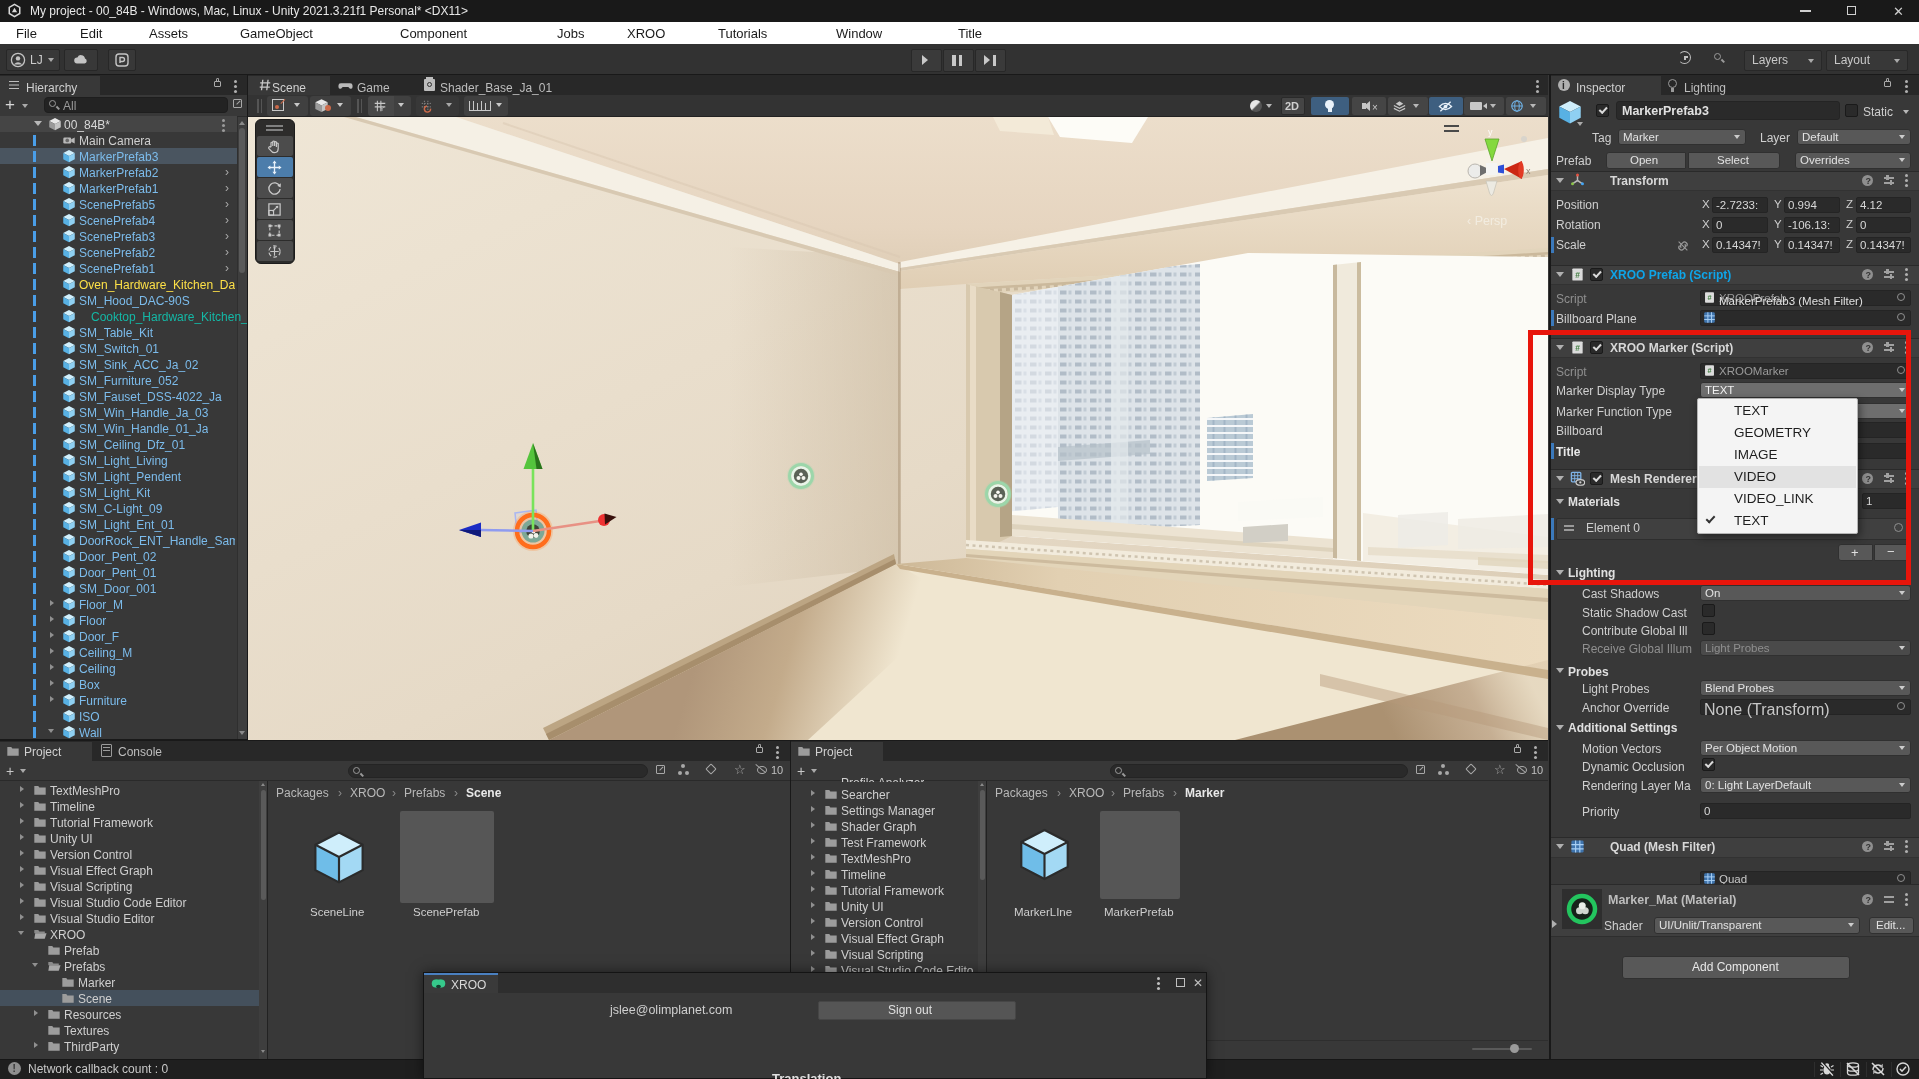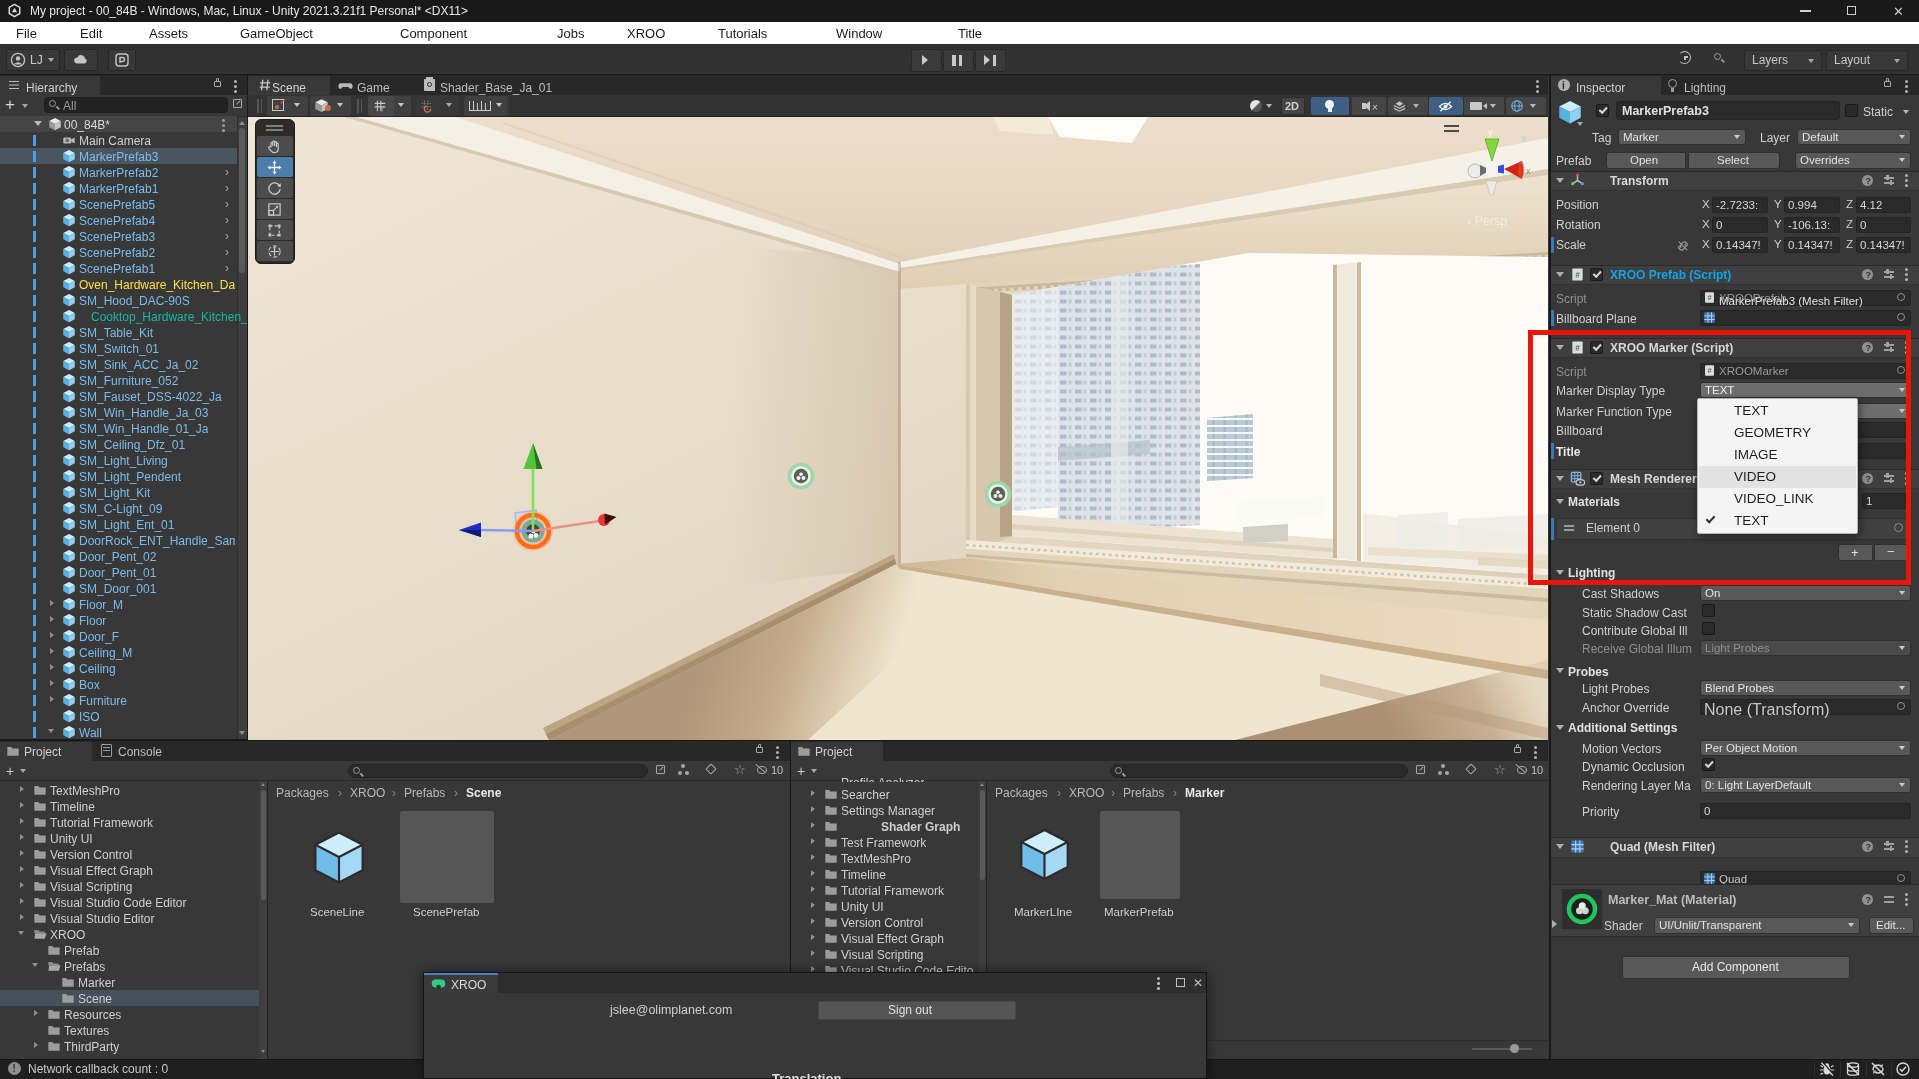--- a/index.html
+++ b/index.html
@@ -1084,21 +1084,21 @@
 <div class="abs" style="left:841px;top:788px;font-size:12px;color:#cfcfcf;font-weight:400;white-space:nowrap;">Searcher</div>
 <div class="abs" style="left:811px;top:806px;width:0;height:0;border-top:3.5px solid transparent;border-bottom:3.5px solid transparent;border-left:4.5px solid #909090;"></div>
 <svg class="abs" style="left:824px;top:803px" width="14" height="14" viewBox="0 0 16 16">
     <use href="#folder"></use>
   </svg>
 <div class="abs" style="left:841px;top:804px;font-size:12px;color:#cfcfcf;font-weight:400;white-space:nowrap;">Settings Manager</div>
 <div class="abs" style="left:811px;top:822px;width:0;height:0;border-top:3.5px solid transparent;border-bottom:3.5px solid transparent;border-left:4.5px solid #909090;"></div>
 <svg class="abs" style="left:824px;top:819px" width="14" height="14" viewBox="0 0 16 16">
     <use href="#folder"></use>
   </svg>
-<div class="abs" style="left:841px;top:820px;font-size:12px;color:#cfcfcf;font-weight:700;white-space:nowrap;margin-left:40px;">Shader Graph</div>
+<div class="abs" style="left:841px;top:820px;font-size:12px;color:#cfcfcf;font-weight:400;white-space:nowrap;">Shader Graph</div>
 <div class="abs" style="left:811px;top:838px;width:0;height:0;border-top:3.5px solid transparent;border-bottom:3.5px solid transparent;border-left:4.5px solid #909090;"></div>
 <svg class="abs" style="left:824px;top:835px" width="14" height="14" viewBox="0 0 16 16">
     <use href="#folder"></use>
   </svg>
 <div class="abs" style="left:841px;top:836px;font-size:12px;color:#cfcfcf;font-weight:400;white-space:nowrap;">Test Framework</div>
 <div class="abs" style="left:811px;top:854px;width:0;height:0;border-top:3.5px solid transparent;border-bottom:3.5px solid transparent;border-left:4.5px solid #909090;"></div>
 <svg class="abs" style="left:824px;top:851px" width="14" height="14" viewBox="0 0 16 16">
     <use href="#folder"></use>
   </svg>
 <div class="abs" style="left:841px;top:852px;font-size:12px;color:#cfcfcf;font-weight:400;white-space:nowrap;">TextMeshPro</div>

